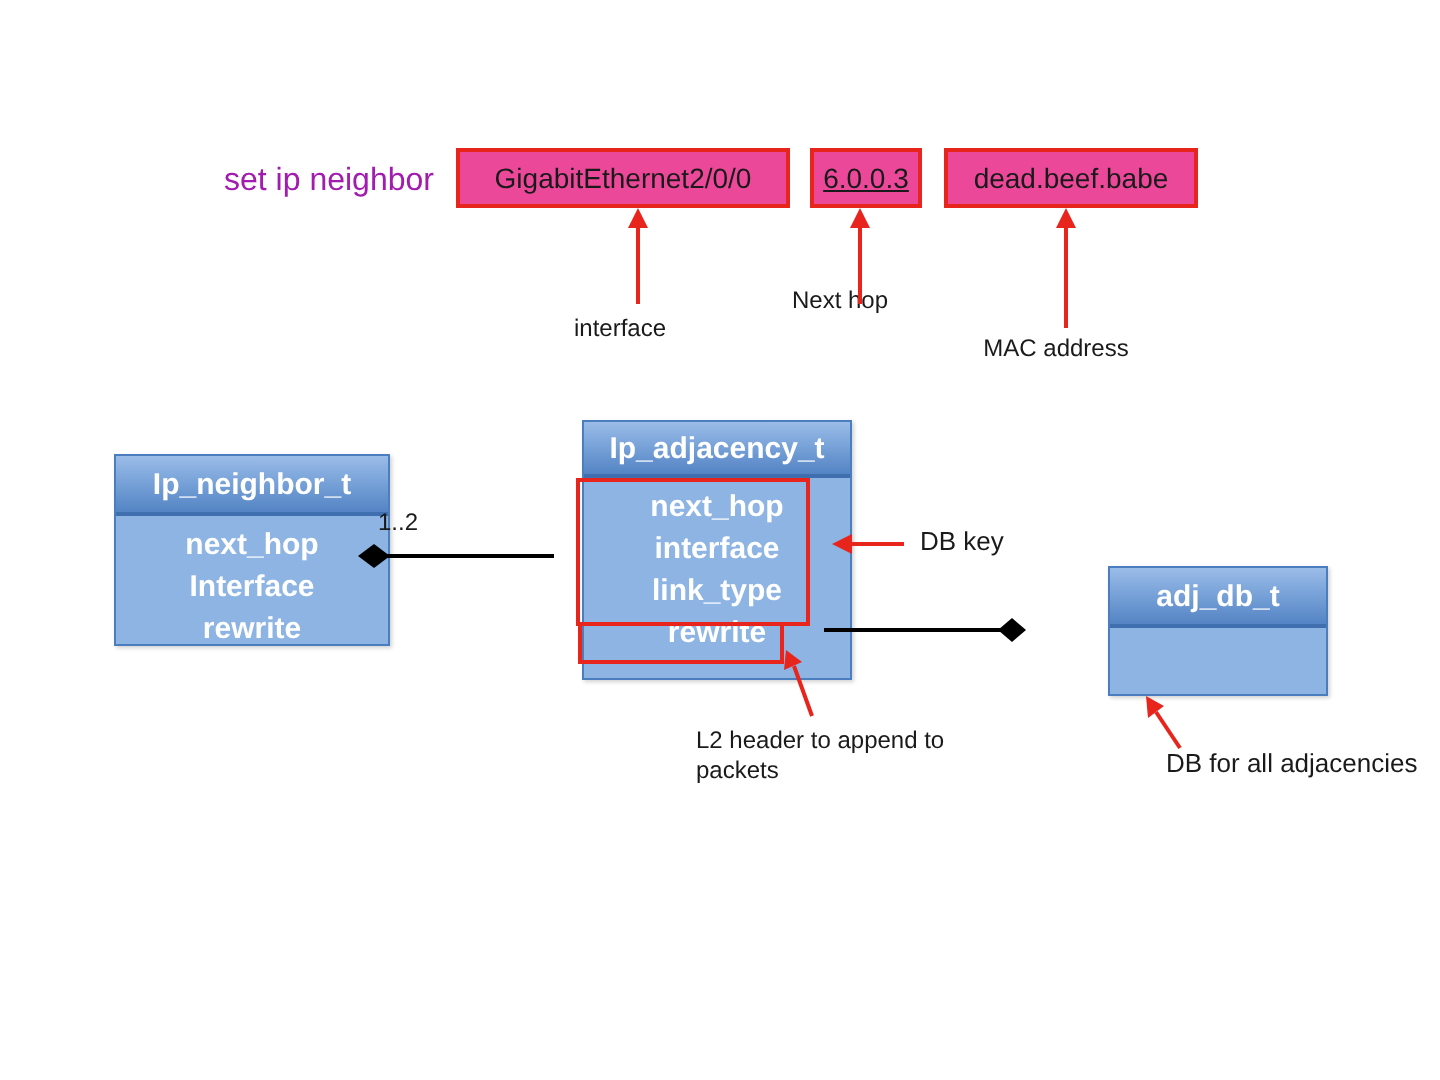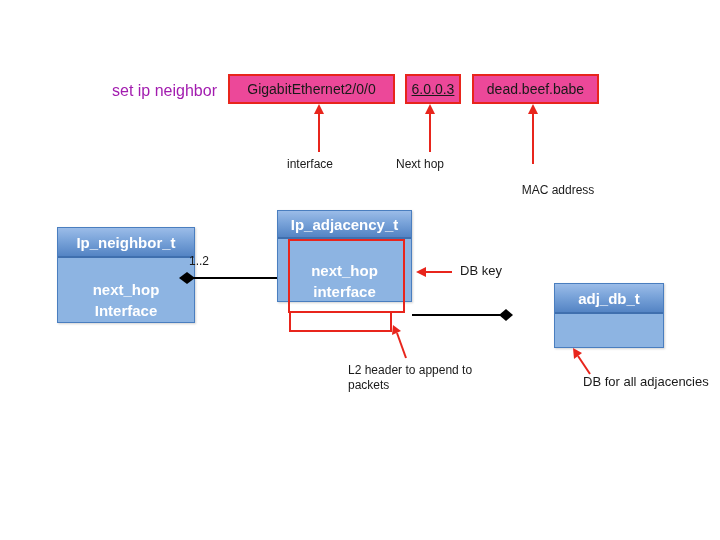--- a/index.html
+++ b/index.html
@@ -19,44 +19,44 @@
     font-size:14px; color:#1a1a1a; white-space:nowrap;
   }
   .cmd-box.b1 { left:228px; width:167px; }
   .cmd-box.b2 { left:405px; width:56px;text-decoration:underline;  }
   .cmd-box.b3 { left:472px; width:127px; }
   .arrow-label {
     position:absolute; font-size:12px; color:#1a1a1a; white-space:nowrap;
     transform:translateX(-50%);
   }
   .lbl-interface { left:310px; top:157px; }
-  .lbl-nexthop   { left:420px; top:157px; }
-  .lbl-mac       { left:528px; top:183px;margin-left:30px; }
+  .lbl-nexthop   { left:420px; top:143px; }
+  .lbl-mac       { left:528px; top:167px; }
 
   
   .uml-box {
     position:absolute; box-sizing:border-box;
     background:#8db4e2; border:1px solid #4a7ebf;
     box-shadow:1px 1px 2px rgba(0,0,0,0.18);
   }
   .uml-header {
     box-sizing:border-box; width:100%;
     background:linear-gradient(to bottom,#9bbce8 0%, #79a3d9 45%, #5484c4 100%);
     border-bottom:2px solid #3f6fae;
     color:#ffffff; font-weight:bold; text-align:center; font-size:15px;
     display:flex; align-items:center; justify-content:center;
   }
-  .uml-body { width:100%; padding-top:21px; }
+  .uml-body { width:100%; padding-top:4px; }
   .uml-field {
     height:21px; line-height:21px; text-align:center;
     color:#ffffff; font-weight:bold; font-size:15px;
   }
   .box-neighbor  { left:45px;  top:227px; width:138px; height:96px;margin-left:12px;  }
   .box-neighbor .uml-header { height:30px; }
-  .box-adjacency { left:277px; top:210px; width:135px; height:92px; }
+  .box-adjacency { left:291px; top:210px; width:135px; height:130px; }
   .box-adjacency .uml-header { height:28px; }
   .box-adjdb     { left:513px; top:283px; width:110px; height:65px;margin-left:41px;  }
   .box-adjdb .uml-header { height:30px; }
 
   
   .red-rect {
     position:absolute; box-sizing:border-box;
     border:2px solid #e8251c; background:transparent; z-index:5;
   }
   .rect-dbkey   { left:288px; top:239px; width:117px; height:74px; }

